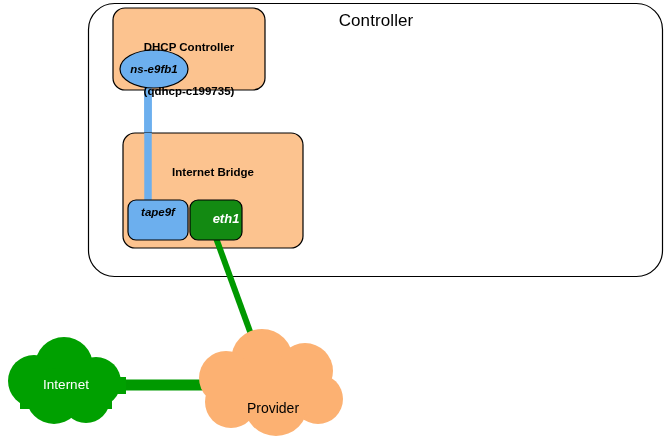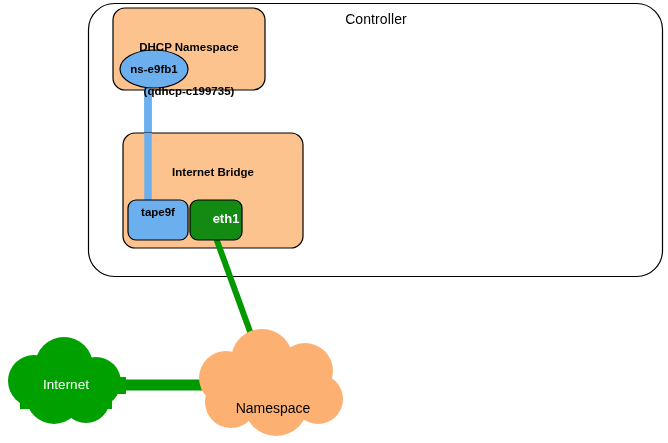--- a/index.html
+++ b/index.html
@@ -29,21 +29,21 @@
     position: absolute;
     white-space: pre;
     pointer-events: none;
     text-align: center;
   }
   
   .controller-title {
     left: 306px;
     top: 11px;
     width: 140px;
-    font-size: 14px;
+    font-size: 17px;
     font-weight: 400;
     color: #000000;
     letter-spacing: 0.1px;
   }
   
   .box-title {
     font-size: 11.5px;
     font-weight: bold;
     color: #000000;
     line-height: 14.5px;
@@ -56,20 +56,21 @@
   .bridge-title {
     left: 123px;
     top: 136px;
     width: 180px;
   }
   
   .node-label {
     font-size: 11.5px;
     font-weight: bold;
     line-height: 14px;
+    font-style: italic;
   }
   .ns-label {
     left: 120px;
     top: 62px;
     width: 68px;
     color: #000000;
   }
   .tap-label {
     left: 128px;
     top: 205px;
@@ -153,34 +154,34 @@
       <circle cx="231" cy="402" r="26" fill="#fcb172"></circle>
       <rect x="213" y="365" width="118" height="48" fill="#fcb172"></rect>
       <rect x="204" y="376" width="20" height="16" fill="#fcb172"></rect>
     </g>
 
   </svg>
 
   <div class="lbl controller-title">Controller</div>
 
   <div class="lbl box-title dhcp-title">
-    <div>DHCP Namespace</div>
+    <div>DHCP Controller</div>
     <div>(qdhcp-c199735)</div>
   </div>
 
   <div class="lbl node-label ns-label">ns-e9fb1</div>
 
   <div class="lbl box-title bridge-title">
     <div>Internet Bridge</div>
   </div>
 
   <div class="lbl node-label tap-label">tape9f</div>
 
   <div class="lbl node-label eth-label">eth1</div>
 
   <div class="lbl internet-label">Internet</div>
 
   <div class="lbl provnet-label">
-    <div>Namespace</div>
+    <div>Provider</div>
     
   </div>
 
 </div>
 
 </body></html>

